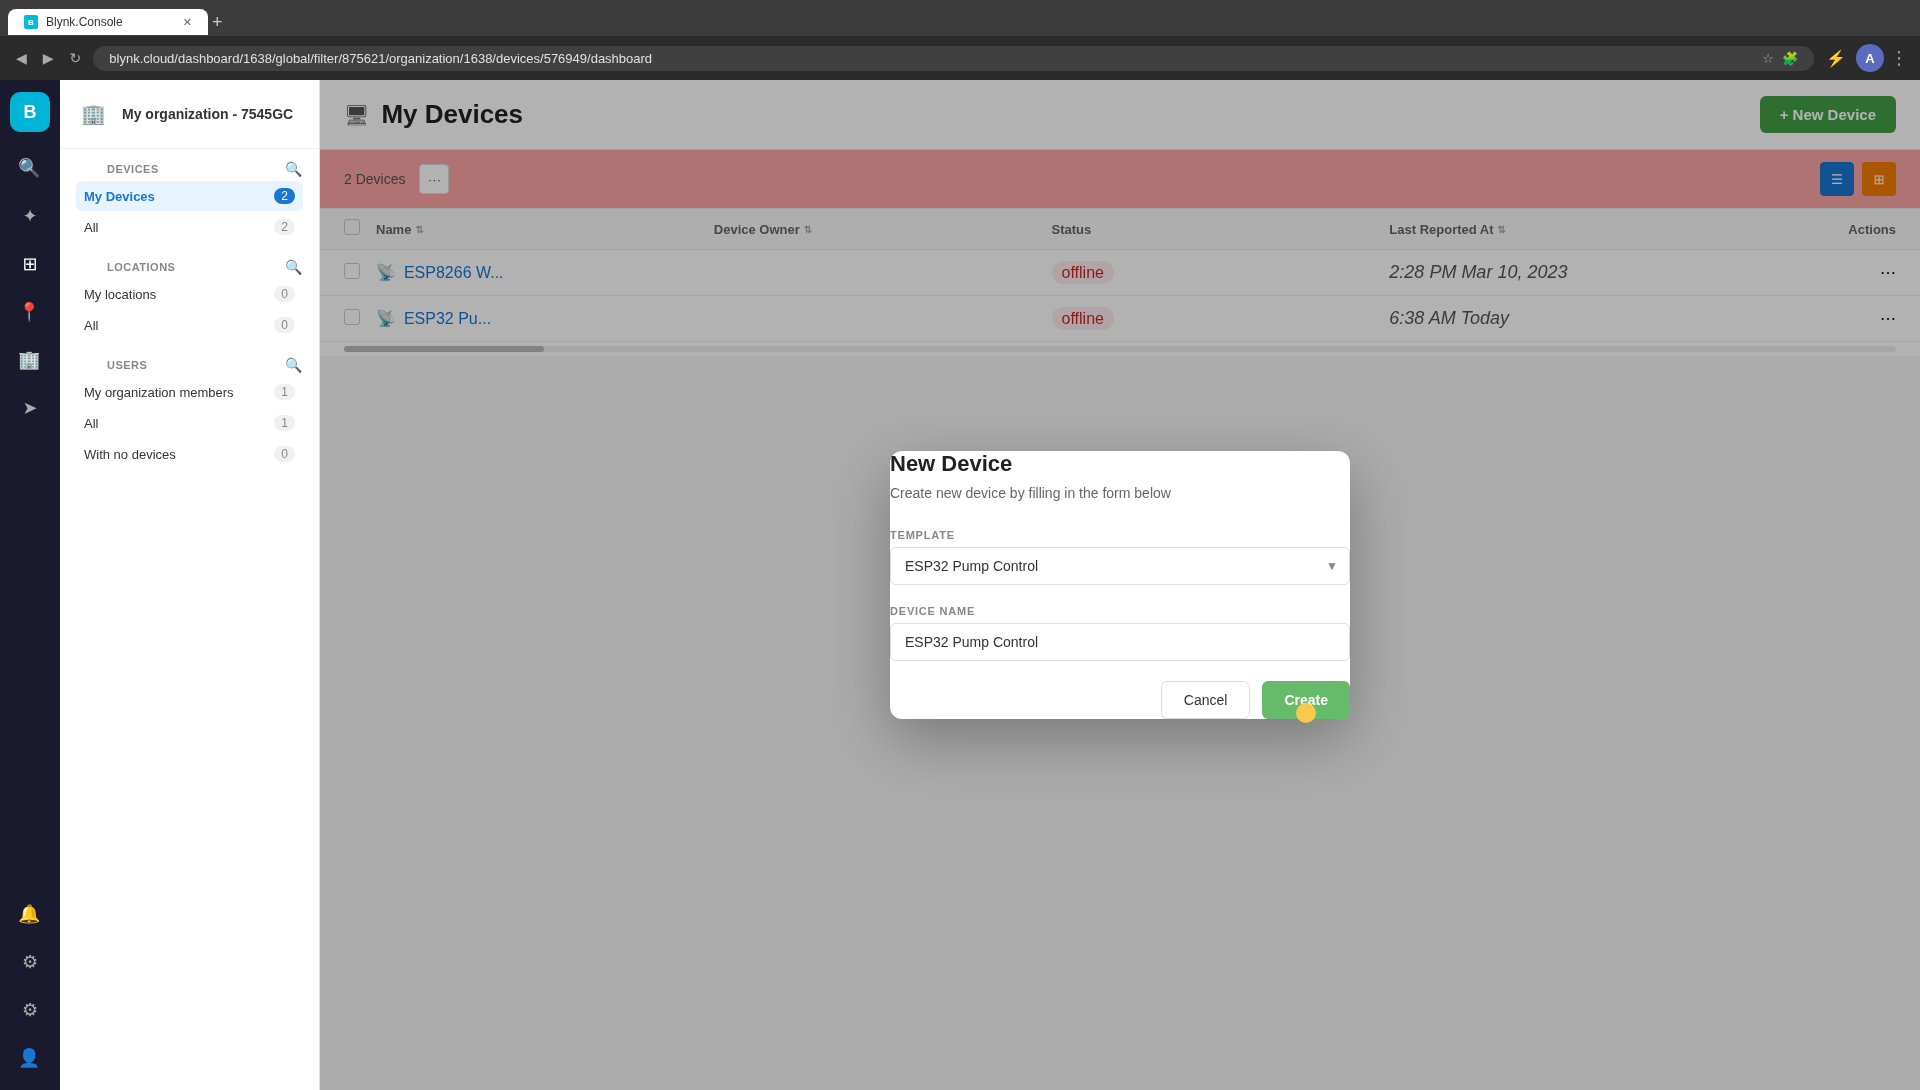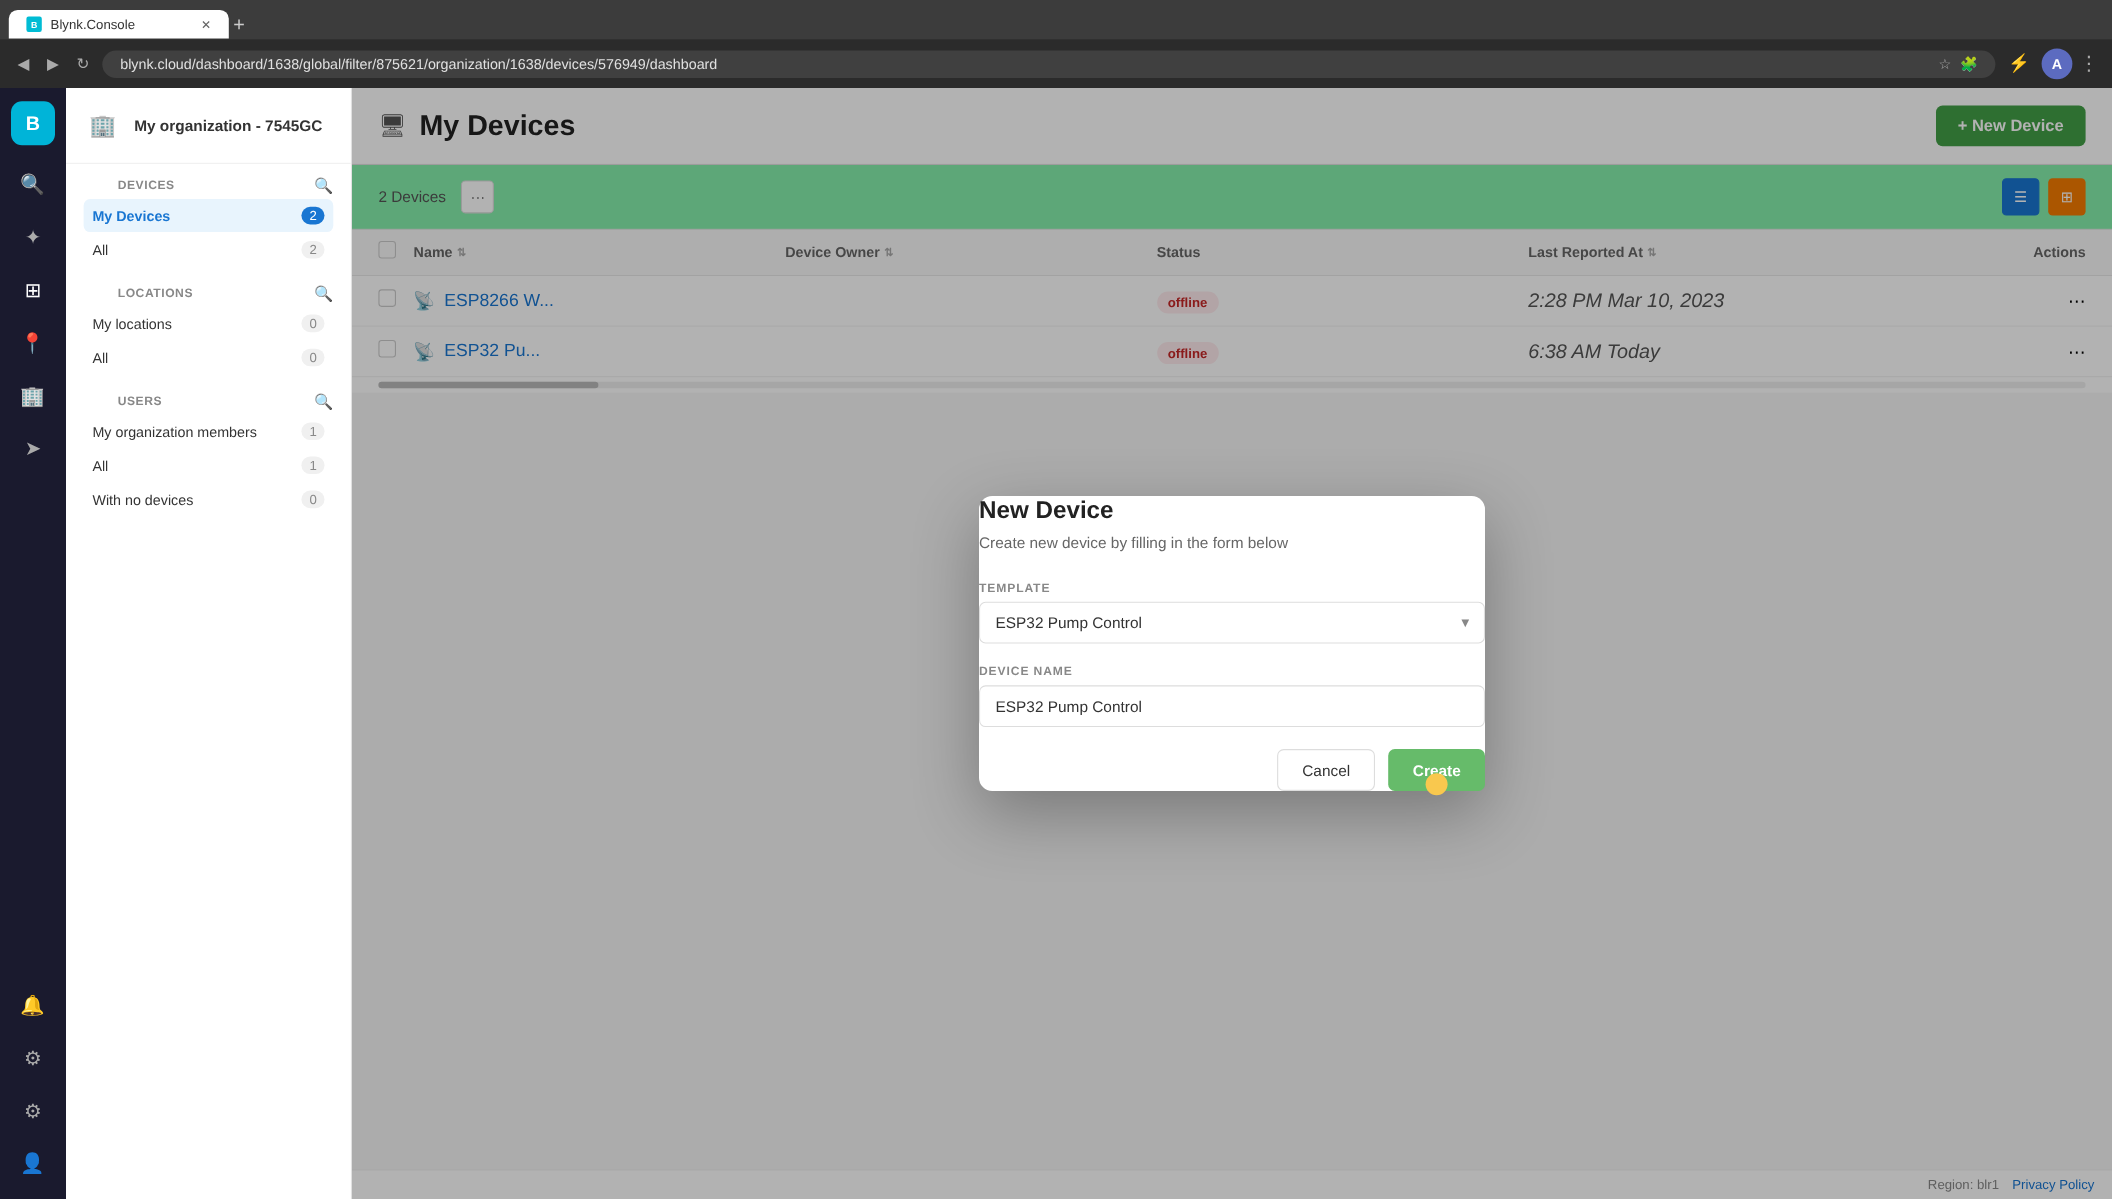--- a/index.html
+++ b/index.html
@@ -49,21 +49,21 @@
     .sidebar-item.active .sidebar-item-badge { background: #1976d2; color: white; }
 
     
     .main-content { flex: 1; background: #f7f7f7; overflow: hidden; position: relative; }
     .main-header { background: white; padding: 16px 24px; border-bottom: 1px solid #e0e0e0; display: flex; align-items: center; justify-content: space-between; }
     .page-title-row { display: flex; align-items: center; gap: 12px; }
     .page-icon { color: #555; font-size: 20px; }
     .page-title { font-size: 26px; font-weight: 600; color: #222; }
     .new-device-btn { background: #43a047; color: white; border: none; padding: 10px 20px; border-radius: 6px; font-size: 15px; font-weight: 600; cursor: pointer; display: flex; align-items: center; gap: 6px; }
 
-    .devices-toolbar { padding: 12px 24px; background: #86efac; display: flex; align-items: center; justify-content: space-between; border-bottom: 1px solid #e8e8e8; }
+    .devices-toolbar { padding: 12px 24px; background: #fca5a5; display: flex; align-items: center; justify-content: space-between; border-bottom: 1px solid #e8e8e8; }
     .devices-count { font-size: 14px; color: #555; font-weight: 500; }
     .toolbar-right { display: flex; align-items: center; gap: 8px; }
     .view-btn { width: 34px; height: 34px; border: 1px solid #ddd; border-radius: 4px; display: flex; align-items: center; justify-content: center; cursor: pointer; background: white; color: #555; }
     .view-btn.active { background: #1976d2; color: white; border-color: #1976d2; }
     .orange-btn { width: 34px; height: 34px; border: none; border-radius: 4px; display: flex; align-items: center; justify-content: center; cursor: pointer; background: #f57c00; color: white; }
     .more-btn { width: 30px; height: 30px; border: 1px solid #ddd; border-radius: 4px; display: flex; align-items: center; justify-content: center; cursor: pointer; background: white; color: #555; margin-left: 4px; }
 
     
     .table-wrapper { background: white; margin: 0; overflow: hidden; }
     .table-header { display: flex; align-items: center; padding: 10px 24px; border-bottom: 1px solid #e8e8e8; background: #fafafa; }
@@ -75,21 +75,21 @@
     .th-actions { flex: 1; font-size: 13px; color: #666; font-weight: 600; text-align: right; }
     .sort-icon { color: #aaa; font-size: 10px; }
 
     .table-row { display: flex; align-items: center; padding: 12px 24px; border-bottom: 1px solid #f0f0f0; background: white; }
     .td-check { width: 32px; }
     .td-name { flex: 2; display: flex; align-items: center; gap: 8px; }
     .device-icon { color: #1976d2; font-size: 16px; }
     .device-name { font-size: 16px; color: #1976d2; font-weight: 500; }
     .td-owner { flex: 2; font-size: 14px; color: #555; }
     .td-status { flex: 2; font-size: 14px; }
-    .status-badge { padding: 3px 10px; border-radius: 12px; font-size: 12px; font-weight: 700; }
+    .status-badge { padding: 3px 10px; border-radius: 12px; font-size: 16px; font-weight: 400; }
     .status-offline { background: #ffebee; color: #c62828; }
     .td-reported { flex: 2; font-size: 18px; color: #555; font-style: italic; }
     .td-actions { flex: 1; text-align: right; }
 
     
     .table-scroll-bar { padding: 4px 24px; background: white; }
     .scroll-track { height: 6px; background: #eee; border-radius: 3px; }
     .scroll-thumb { height: 6px; width: 200px; background: #bbb; border-radius: 3px; }
 
     
@@ -303,24 +303,20 @@
         <div class="td-actions">⋯</div>
       </div>
     </div>
 
     <div class="table-scroll-bar">
       <div class="scroll-track">
         <div class="scroll-thumb"></div>
       </div>
     </div>
 
-    <div class="footer">
-      <span>Region: blr1</span>
-      <span style="color:#1976d2;cursor:pointer;">Privacy Policy</span>
-    </div>
 
     <div class="modal-overlay">
       <div class="modal">
         <div class="modal-title">New Device</div>
         <div class="modal-subtitle">Create new device by filling in the form below</div>
 
         <div class="form-group">
           <div class="form-label">TEMPLATE</div>
           <div class="form-select-wrapper">
             <div class="form-select">

